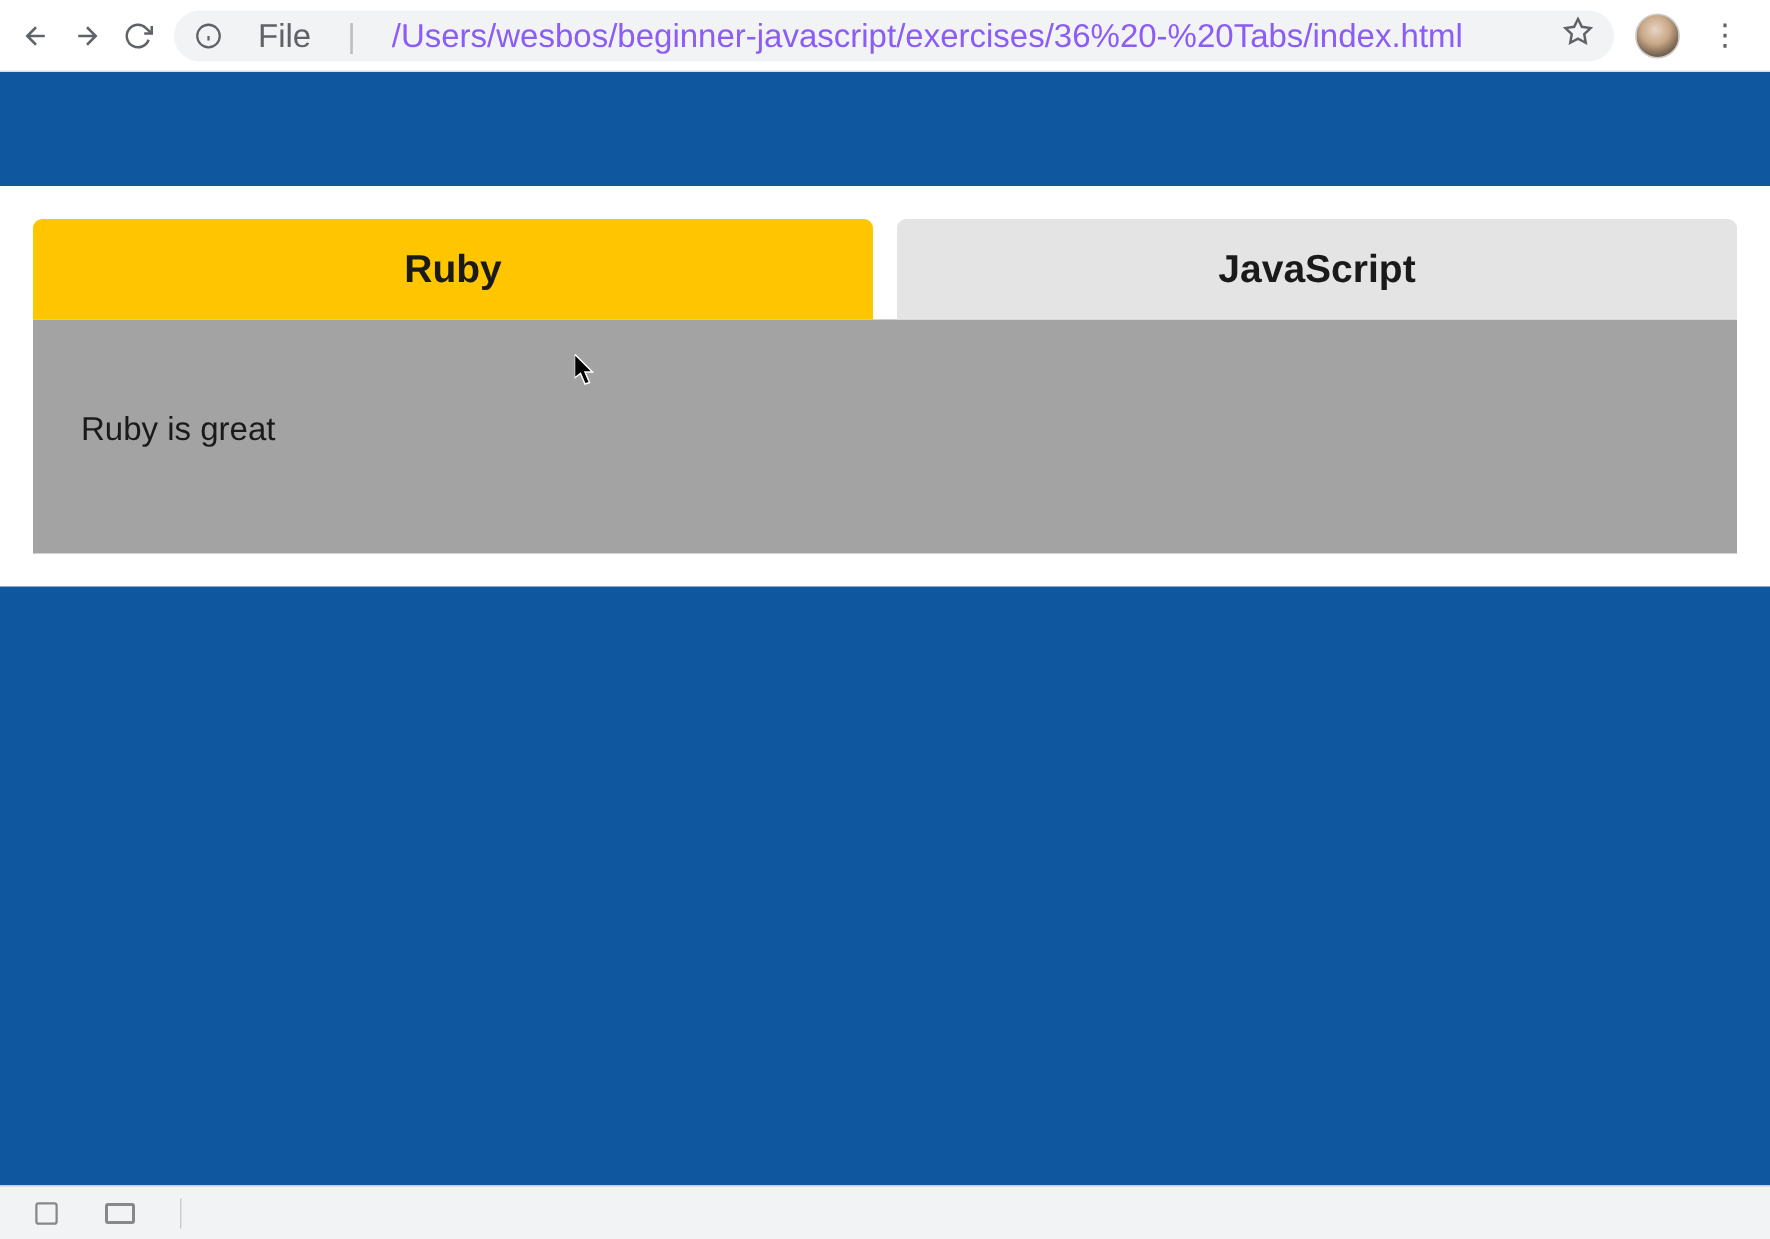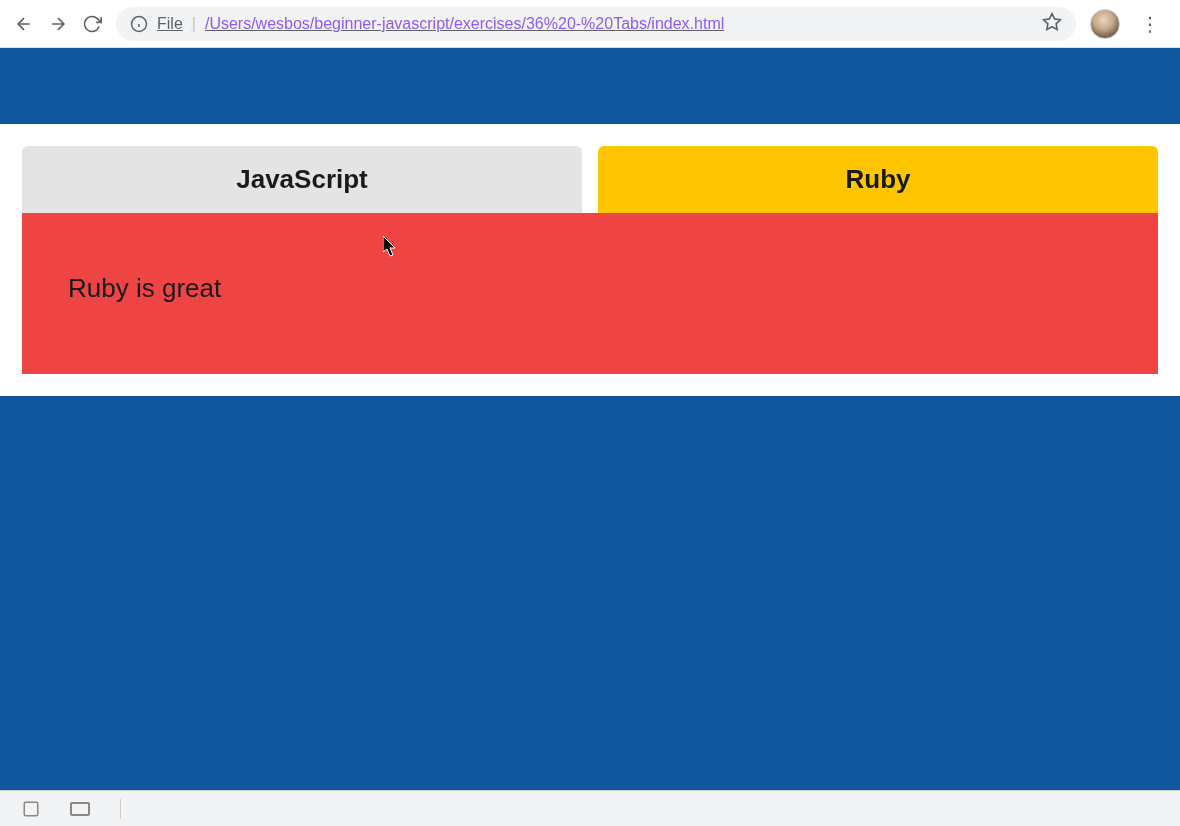--- a/index.html
+++ b/index.html
@@ -37,24 +37,23 @@
       justify-content: center;
     }
     .address-bar {
       flex: 1;
       background: #f1f3f4;
       border-radius: 20px;
       height: 34px;
       display: flex;
       align-items: center;
       padding: 0 14px;
-      gap: 9px;
-      color: #5f6368;
-      font-size: 16px;
-      text-decoration: underline;
+      gap: 24px;
+      color: #5f6368;
+      font-size: 22px;
     }
     .address-bar .file-label {
       color: #5f6368;
     }
     .address-bar .divider {
       color: #c0c0c0;
     }
     .address-bar .url {
       color: #8b5cf6;
       flex: 1;
@@ -103,23 +102,23 @@
       font-weight: 700;
       color: #1a1a1a;
       cursor: pointer;
       text-align: center;
       font-family: inherit;
     }
     .tab.active {
       background: #ffc600;
     }
     .tab-panel {
-      background: #ef4444;
-      padding: 60px 30px 70px 46px;
-      font-size: 26px;
+      background: #a3a3a3;
+      padding: 60px 30px 70px 32px;
+      font-size: 22px;
       color: #1a1a1a;
     }
     
     .bottom-bar {
       background: #f1f3f4;
       height: 36px;
       border-top: 1px solid #ccc;
       display: flex;
       align-items: center;
       gap: 30px;
@@ -182,22 +181,22 @@
         </svg>
     </span>
   </div>
   <div class="avatar"></div>
   <div class="menu-dots">⋮</div>
 </div>
 
 <div class="page-bg">
   <div class="content-wrapper">
     <div class="tabs-row">
+      <button class="tab active">Ruby</button>
       <button class="tab">JavaScript</button>
-      <button class="tab active">Ruby</button>
     </div>
     <div class="tab-panel">
       <p>Ruby is great</p>
     </div>
   </div>
 </div>
 
 <div class="bottom-bar">
   <span class="nav-icon">
     <svg width="18" height="18" viewBox="0 0 24 24" fill="none" stroke="#888" stroke-width="2">

